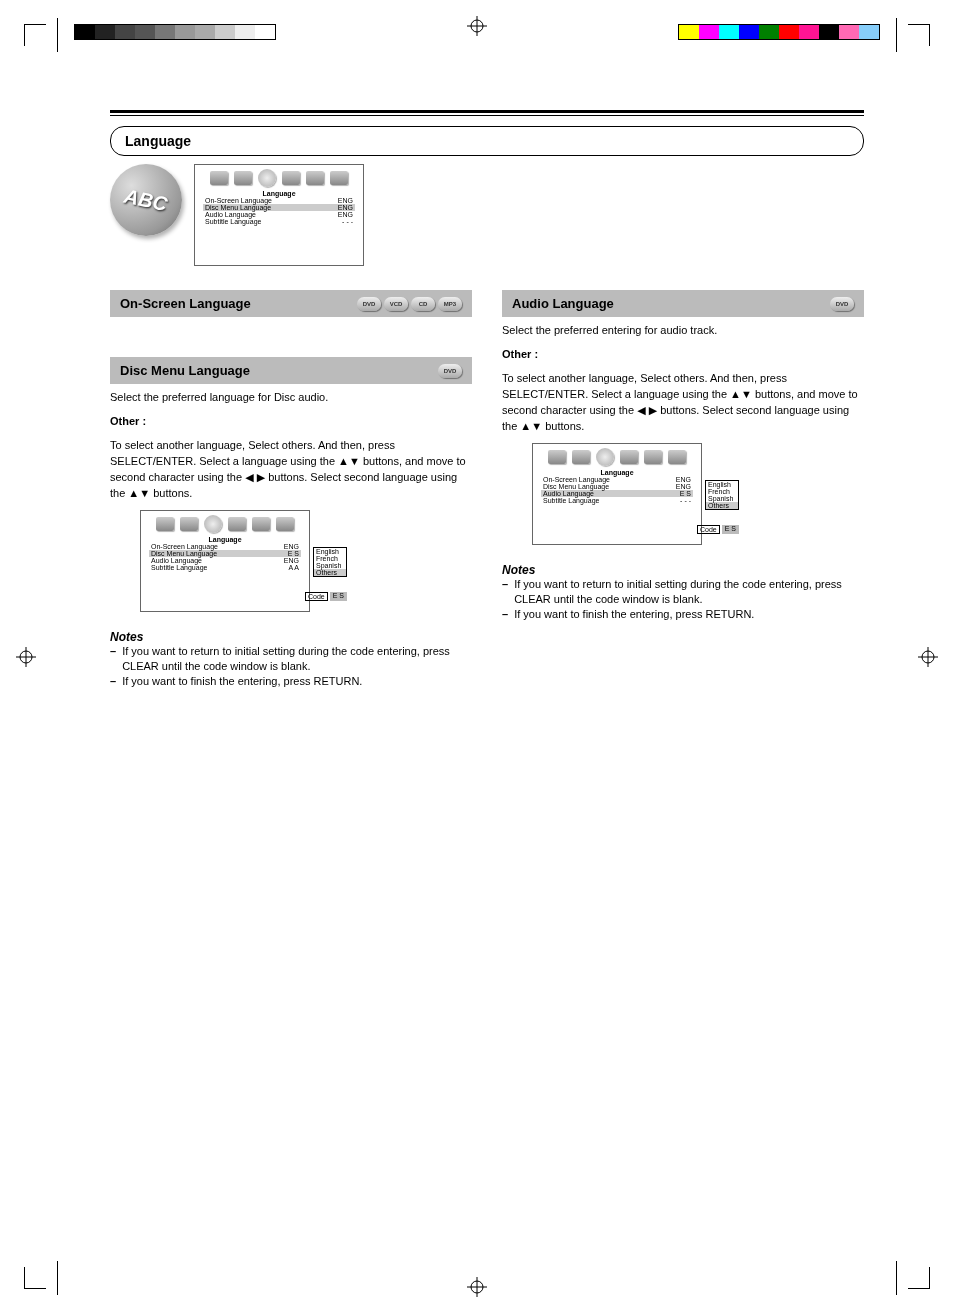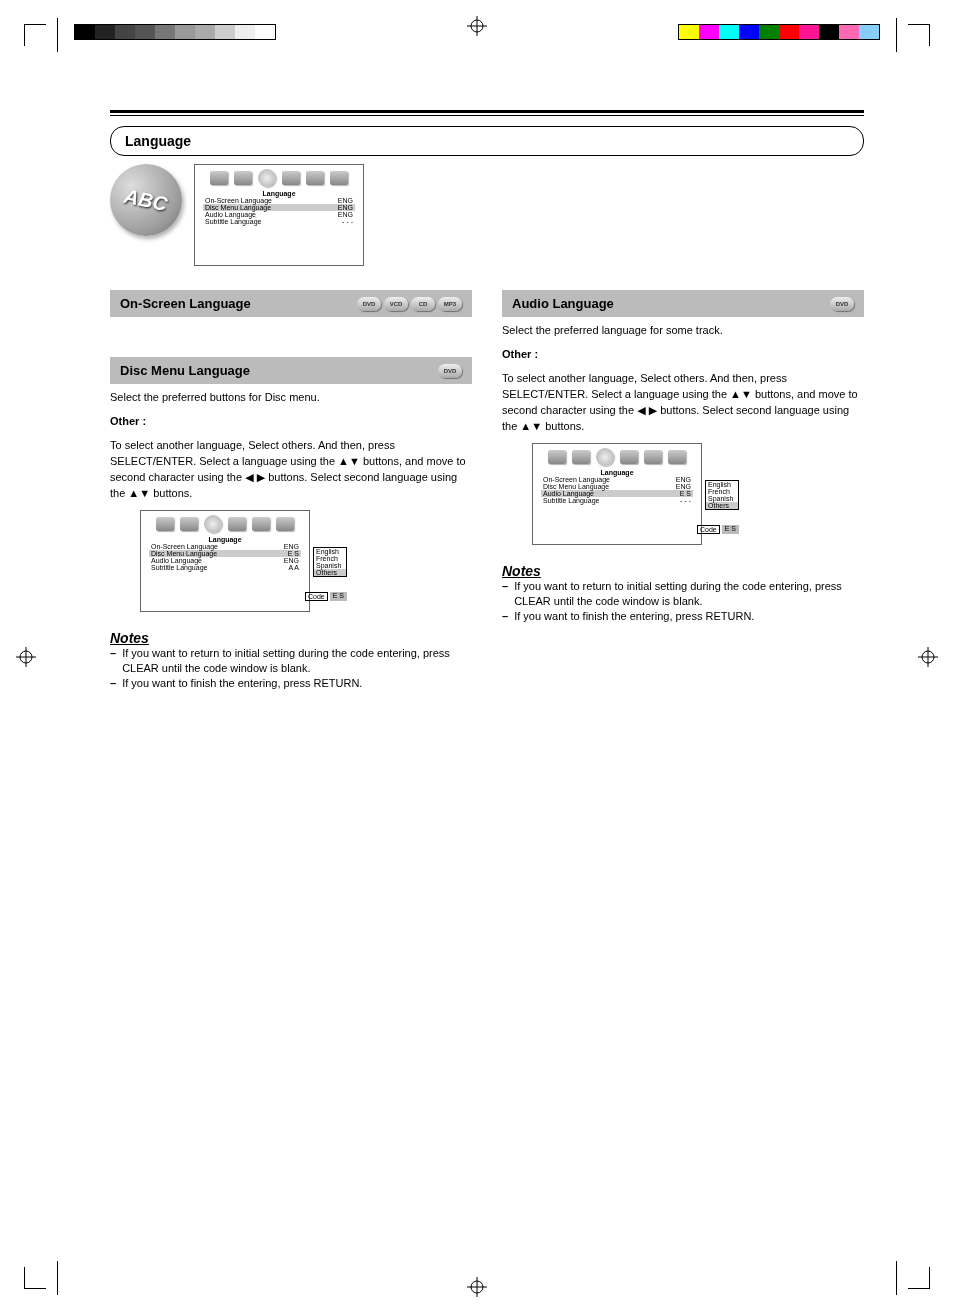--- a/index.html
+++ b/index.html
@@ -61,21 +61,21 @@
   
   .columns { display: flex; gap: 30px; }
   .col { flex: 1; }
   
   .bar-header { background: #bbb; padding: 6px 10px 6px 10px; display: flex; justify-content: space-between; align-items: center; font-weight: bold; font-size: 13px; margin-bottom: 6px; }
   .disc-badges { display: flex; gap: 3px; }
   .disc-badge { width: 24px; height: 14px; background: linear-gradient(#eee,#aaa); border-radius: 7px; box-shadow: 1px 1px 1px rgba(0,0,0,.4); display: flex; align-items: center; justify-content: center; font-size: 6px; font-weight: bold; color: #333; }
   
   .body-text { font-size: 11px; line-height: 1.45; margin-bottom: 8px; }
   
-  .notes-head { font-style: italic; font-weight: bold; font-size: 14px; margin-top: 18px; text-decoration: underline; }
+  .notes-head { font-style: italic; font-weight: bold; font-size: 12px; margin-top: 18px; }
   .note-item { font-size: 11px; line-height: 1.4; display: flex; gap: 6px; }
   .note-item .bullet { font-weight: bold; }
   
   .osd-inset { margin: 6px 0 10px 30px; position: relative; }
 </style>
 </head>
 <body>
 
 <div class="crop-mark tl"></div>
 <div class="crop-mark tl2"></div>
@@ -185,21 +185,21 @@
       </div>
 
       <div style="height:34px"></div>
 
       <div class="bar-header">
         <span>Disc Menu Language</span>
         <span class="disc-badges" id="discs-discmenu">
             <span class="disc-badge">DVD</span>
           </span>
       </div>
-      <div class="body-text">Select the preferred buttons for Disc menu.</div>
+      <div class="body-text">Select the preferred language for Disc audio.</div>
       <div class="body-text"><b>Other :</b></div>
       <div class="body-text">To select another language, Select others. And then, press SELECT/ENTER. Select a language using the ▲▼ buttons, and move to second character using the ◀ ▶ buttons. Select second language using the ▲▼ buttons.</div>
 
       <div class="osd-inset">
         <div class="osd-screen wide">
           <div class="icon-row">
             <div class="ic"></div>
             <div class="ic"></div>
             <div class="ic sel"></div>
             <div class="ic"></div>
@@ -251,21 +251,21 @@
         </div>
     </div>
 
     <div class="col">
       <div class="bar-header">
         <span>Audio Language</span>
         <span class="disc-badges" id="discs-audio">
             <span class="disc-badge">DVD</span>
           </span>
       </div>
-      <div class="body-text">Select the preferred language for some track.</div>
+      <div class="body-text">Select the preferred entering for audio track.</div>
       <div class="body-text"><b>Other :</b></div>
       <div class="body-text">To select another language, Select others. And then, press SELECT/ENTER. Select a language using the ▲▼ buttons, and move to second character using the ◀ ▶ buttons. Select second language using the ▲▼ buttons.</div>
 
       <div class="osd-inset">
         <div class="osd-screen wide">
           <div class="icon-row">
             <div class="ic"></div>
             <div class="ic"></div>
             <div class="ic sel"></div>
             <div class="ic"></div>

